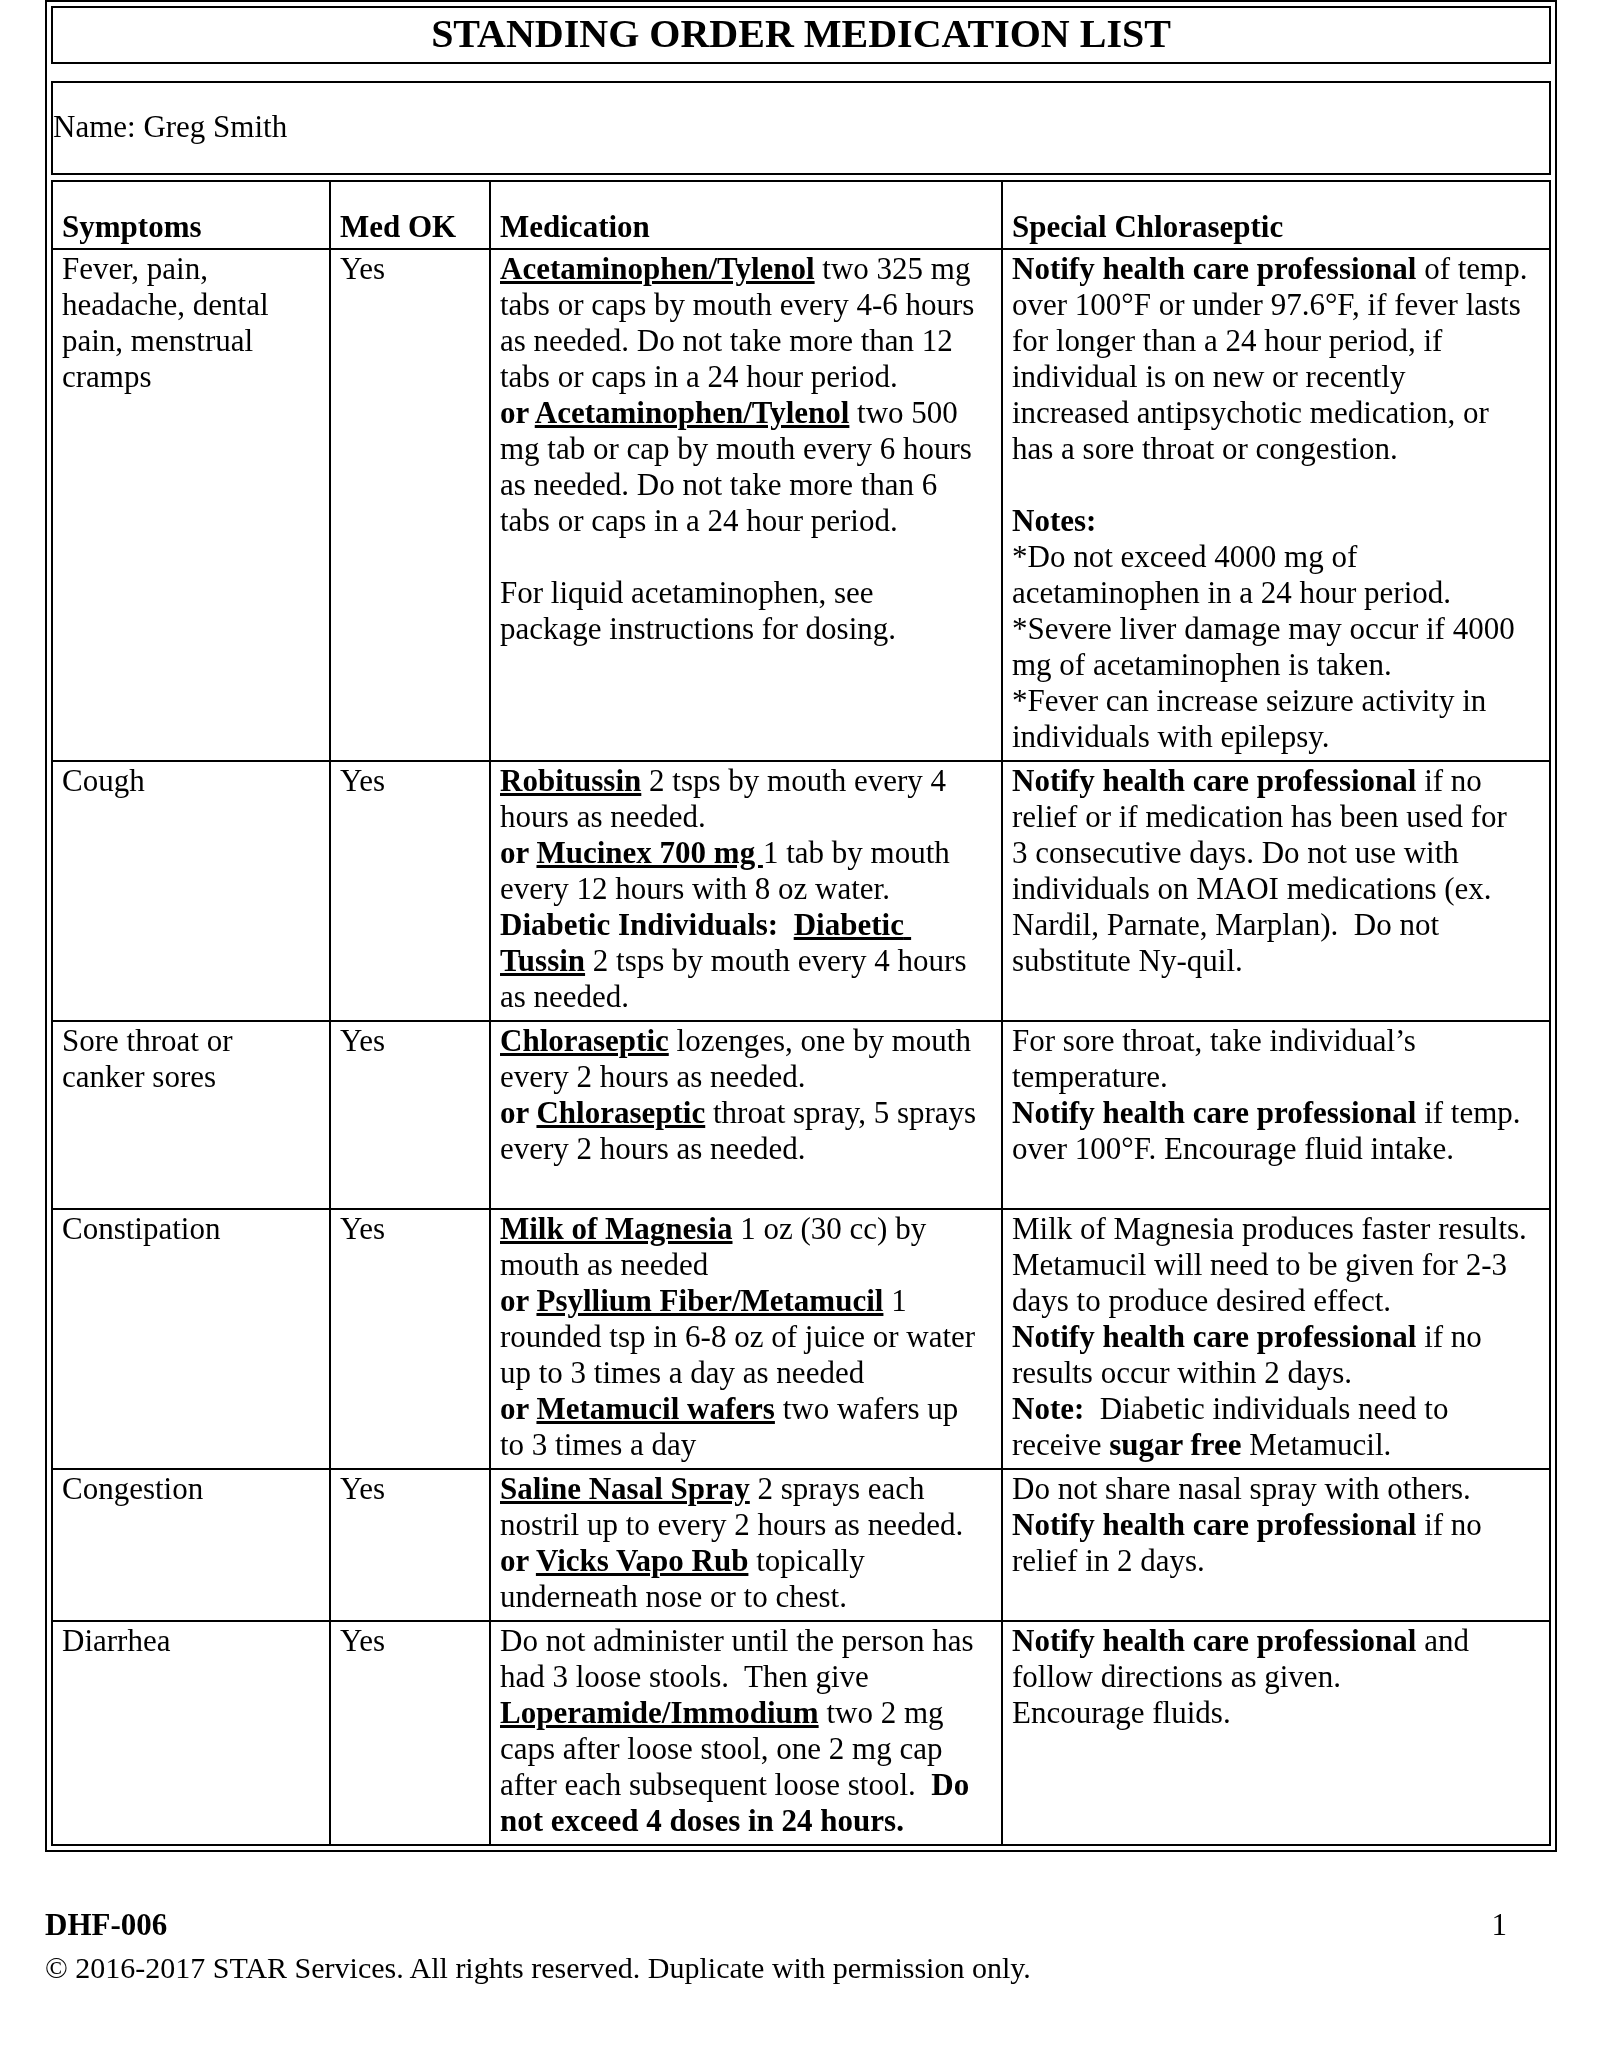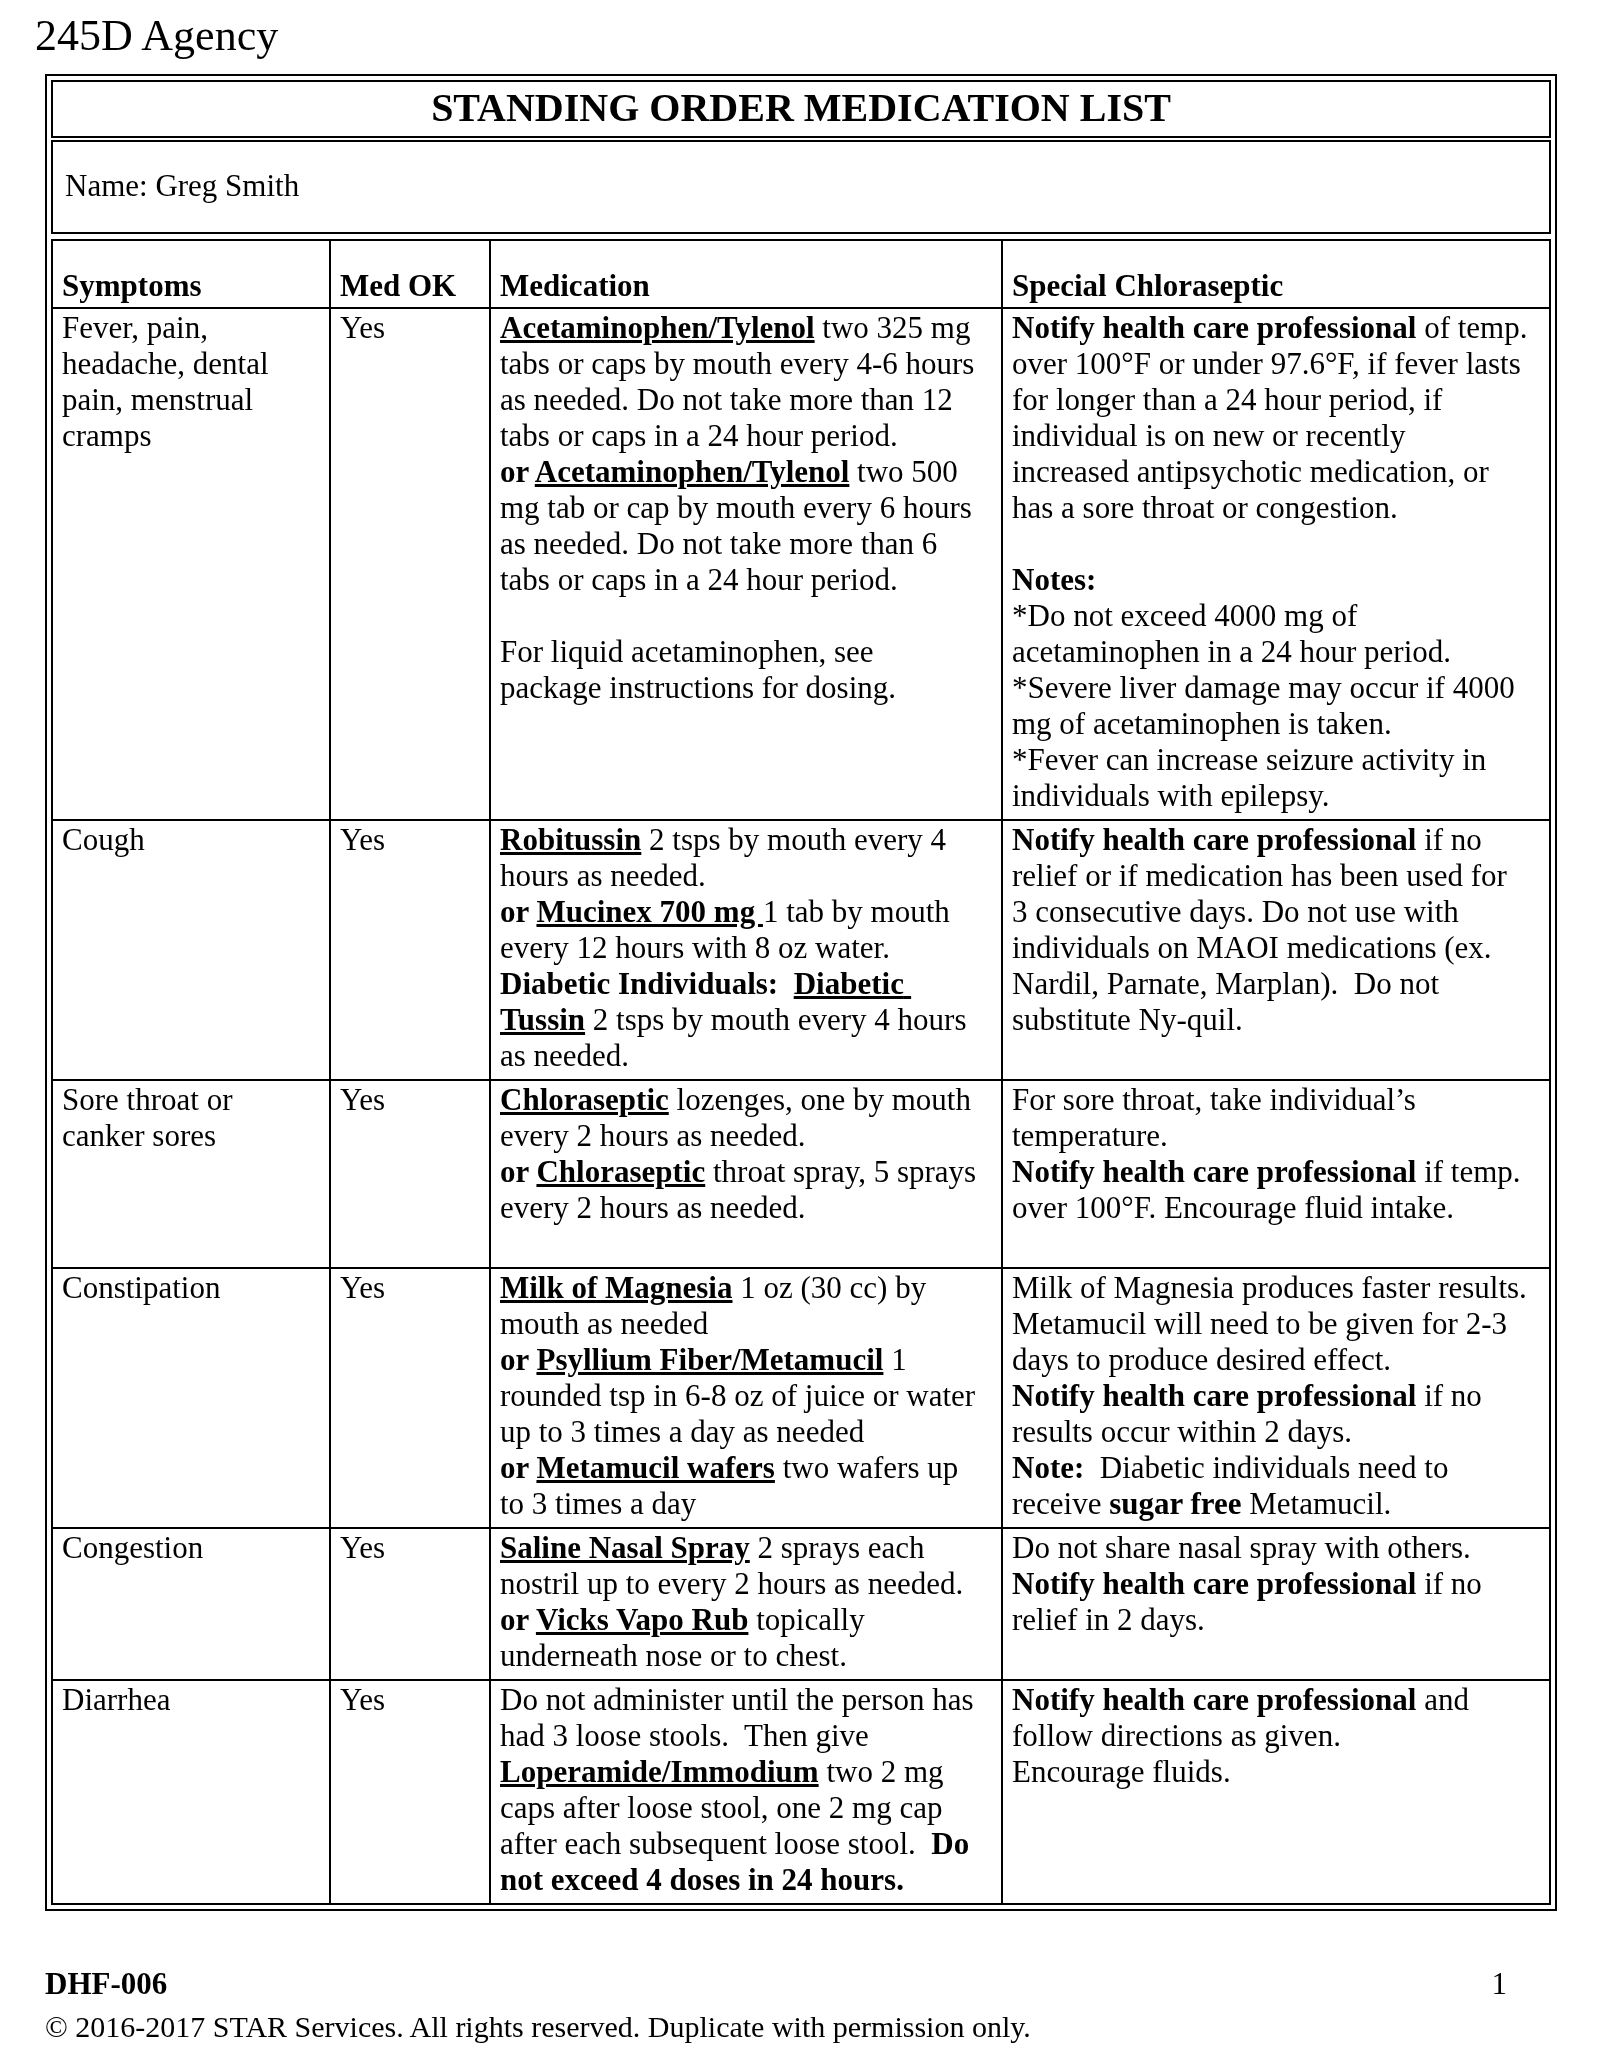--- a/index.html
+++ b/index.html
@@ -6,21 +6,21 @@
   .page{
     position:relative;width:1597px;height:2048px;margin:0 auto;
     background:#ffffff;color:#000;
     font-family:"Liberation Serif","DejaVu Serif",serif;
     overflow:hidden;box-sizing:border-box;
   }
   .agency{font-size:44px;line-height:52px;margin:10px 0 12px 35px;}
   .outer{margin:0 40px 0 45px;border:2px solid #000;padding:4px;}
   .box{border:2px solid #000;}
   .title-box{text-align:center;font-size:40px;font-weight:bold;line-height:46px;padding:3px 0 5px;}
-  .name-box{font-size:31px;line-height:36px;padding:26px 12px 28px;margin-top:2px;}
+  .name-box{font-size:31px;line-height:36px;padding:26px 0 28px;margin-top:17px;}
   table.med{
     border-collapse:collapse;table-layout:fixed;width:100%;margin-top:5px;
     font-size:31px;line-height:36px;
   }
   table.med th,table.med td{
     border:2px solid #000;vertical-align:top;text-align:left;
     padding:1px 20px 5px 9px;overflow:hidden;
   }
   table.med th{vertical-align:bottom;height:62px;font-weight:bold;padding-bottom:3px;}
   .para{white-space:pre-wrap;}
@@ -30,21 +30,20 @@
   .footer .l{flex:1;font-weight:bold;}
   .footer .c{flex:1;text-align:center;font-weight:bold;}
   .footer .r{flex:1;text-align:right;padding-right:50px;}
   .copyright{margin:7px 40px 0 45px;font-size:30px;line-height:36px;}
 </style>
 </head>
 <body>
 
 <div class="page">
 
-  <div class="agency">245D Agency</div>
 
   <div class="outer">
 
     <div class="box title-box">STANDING ORDER MEDICATION LIST</div>
 
     <div class="box name-box">
       <span>Name:</span>
       <span>Greg Smith</span>
     </div>
 

